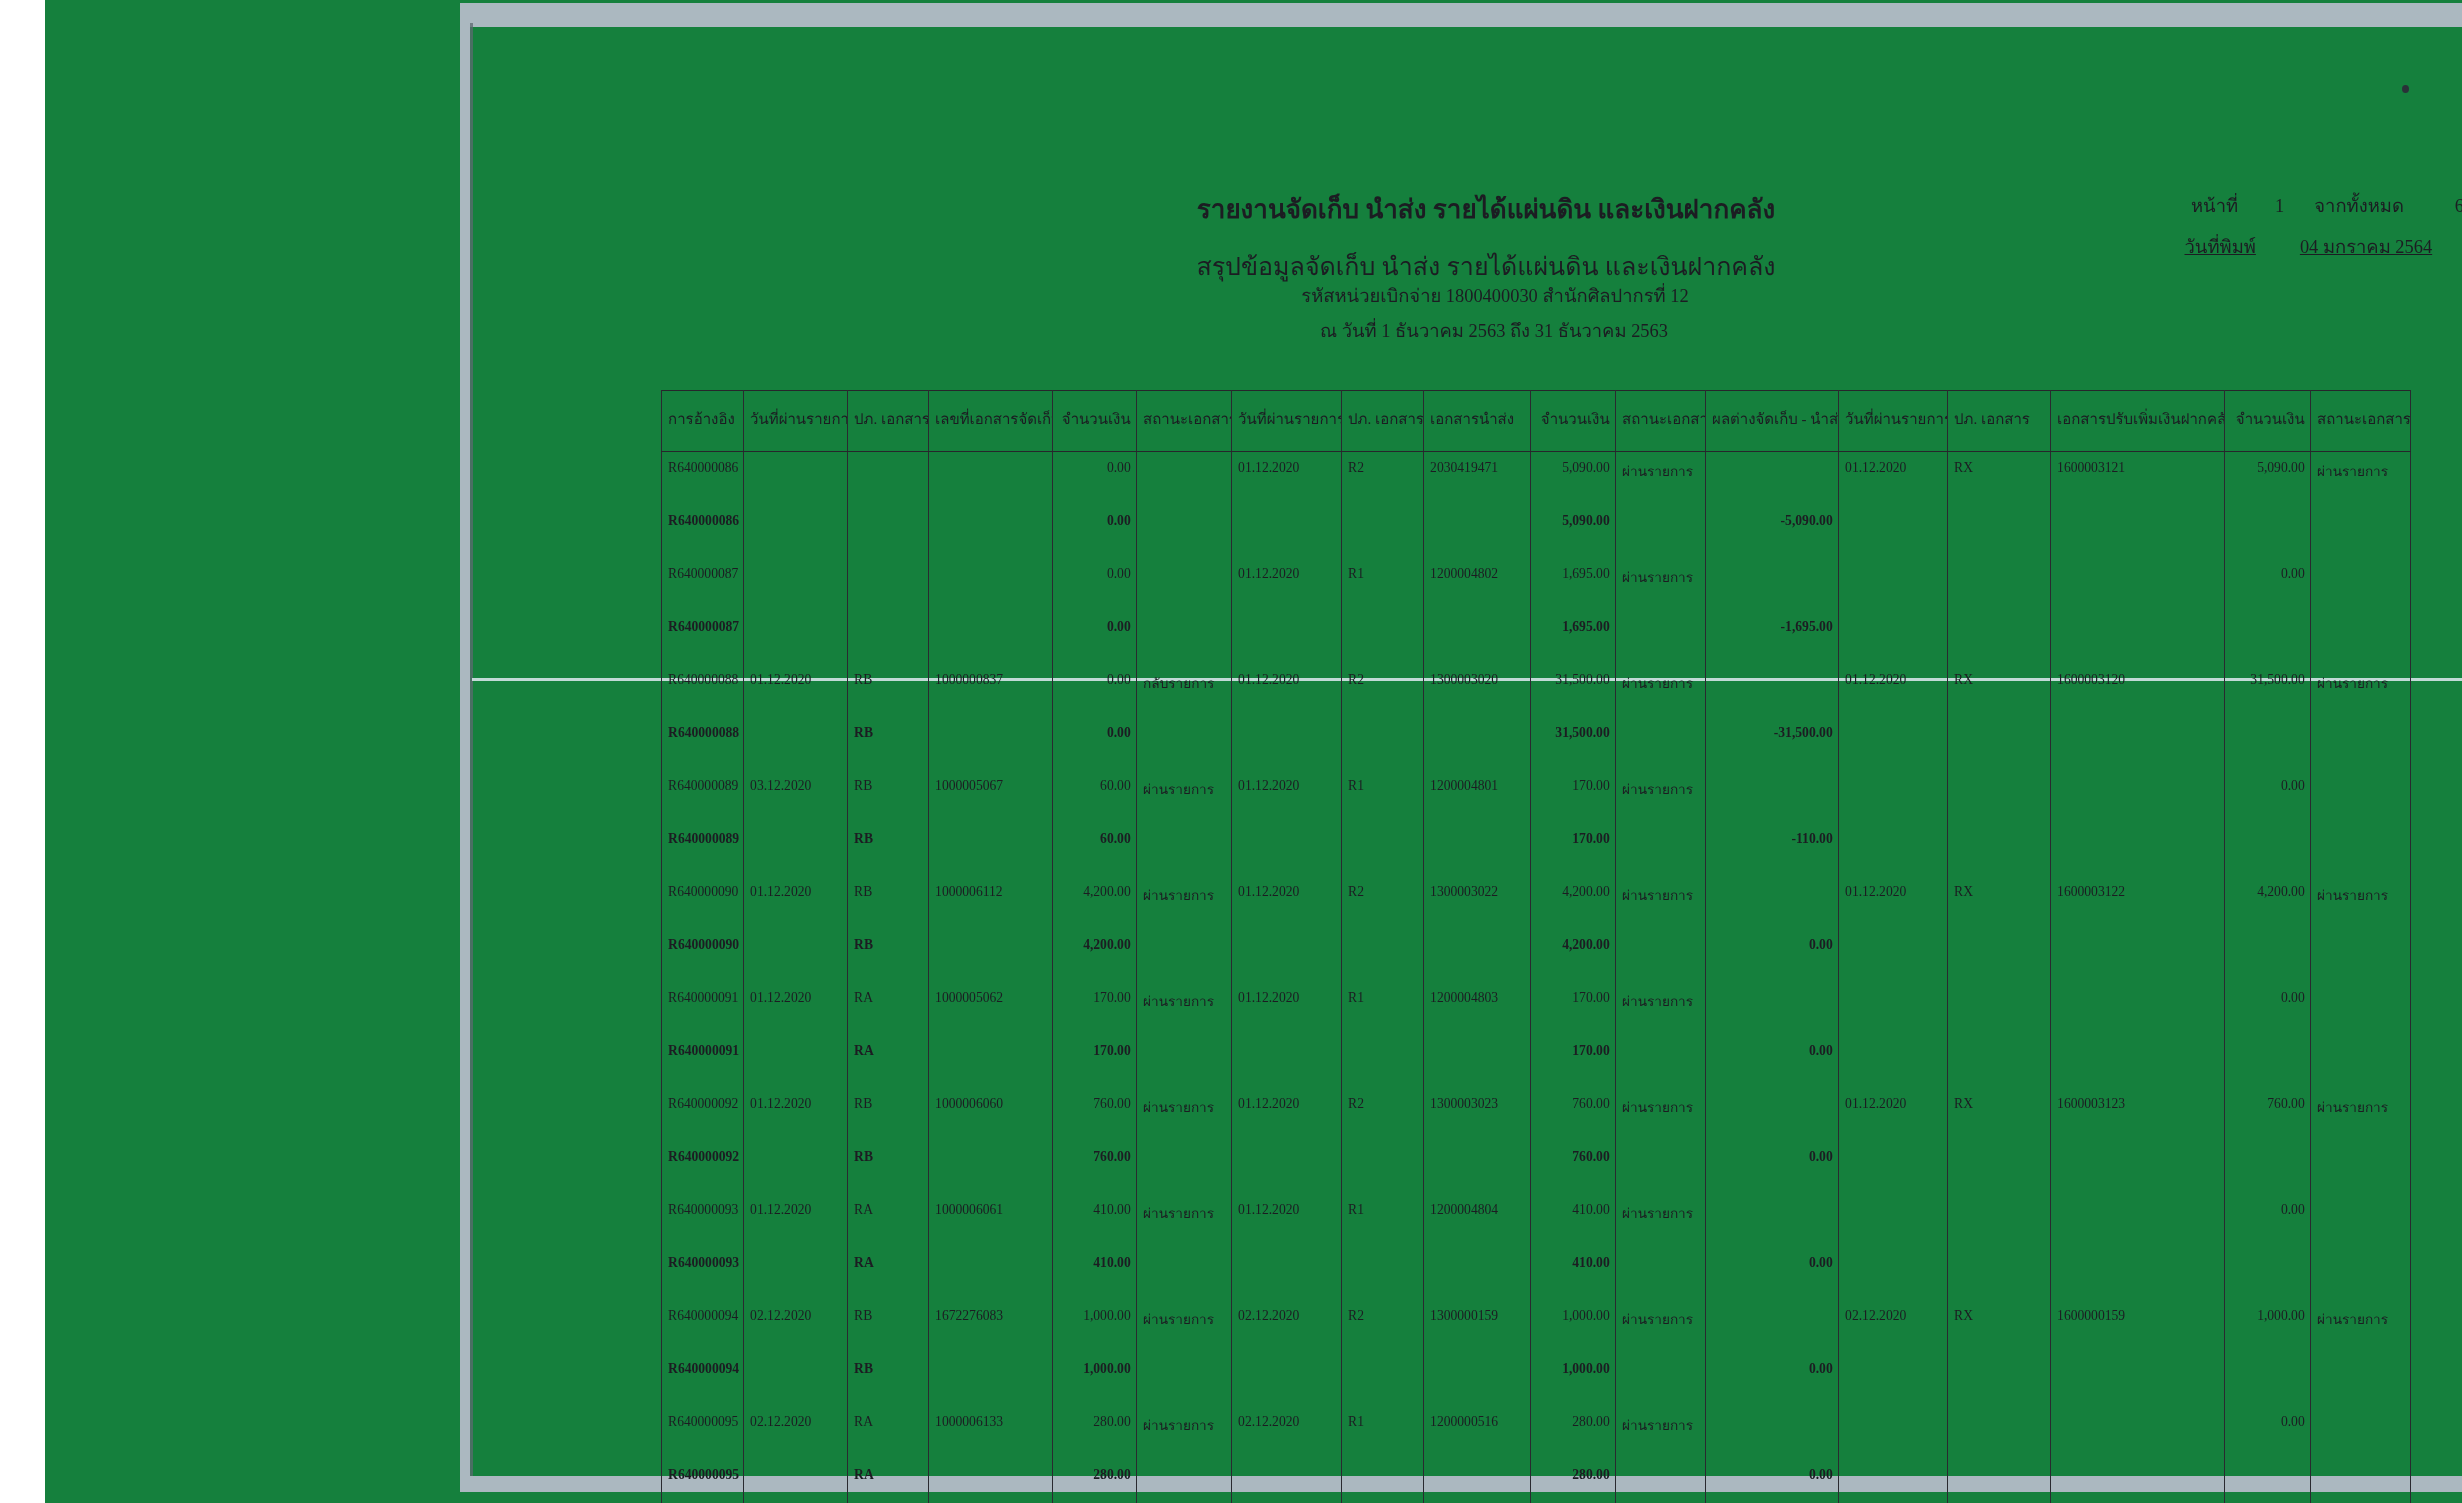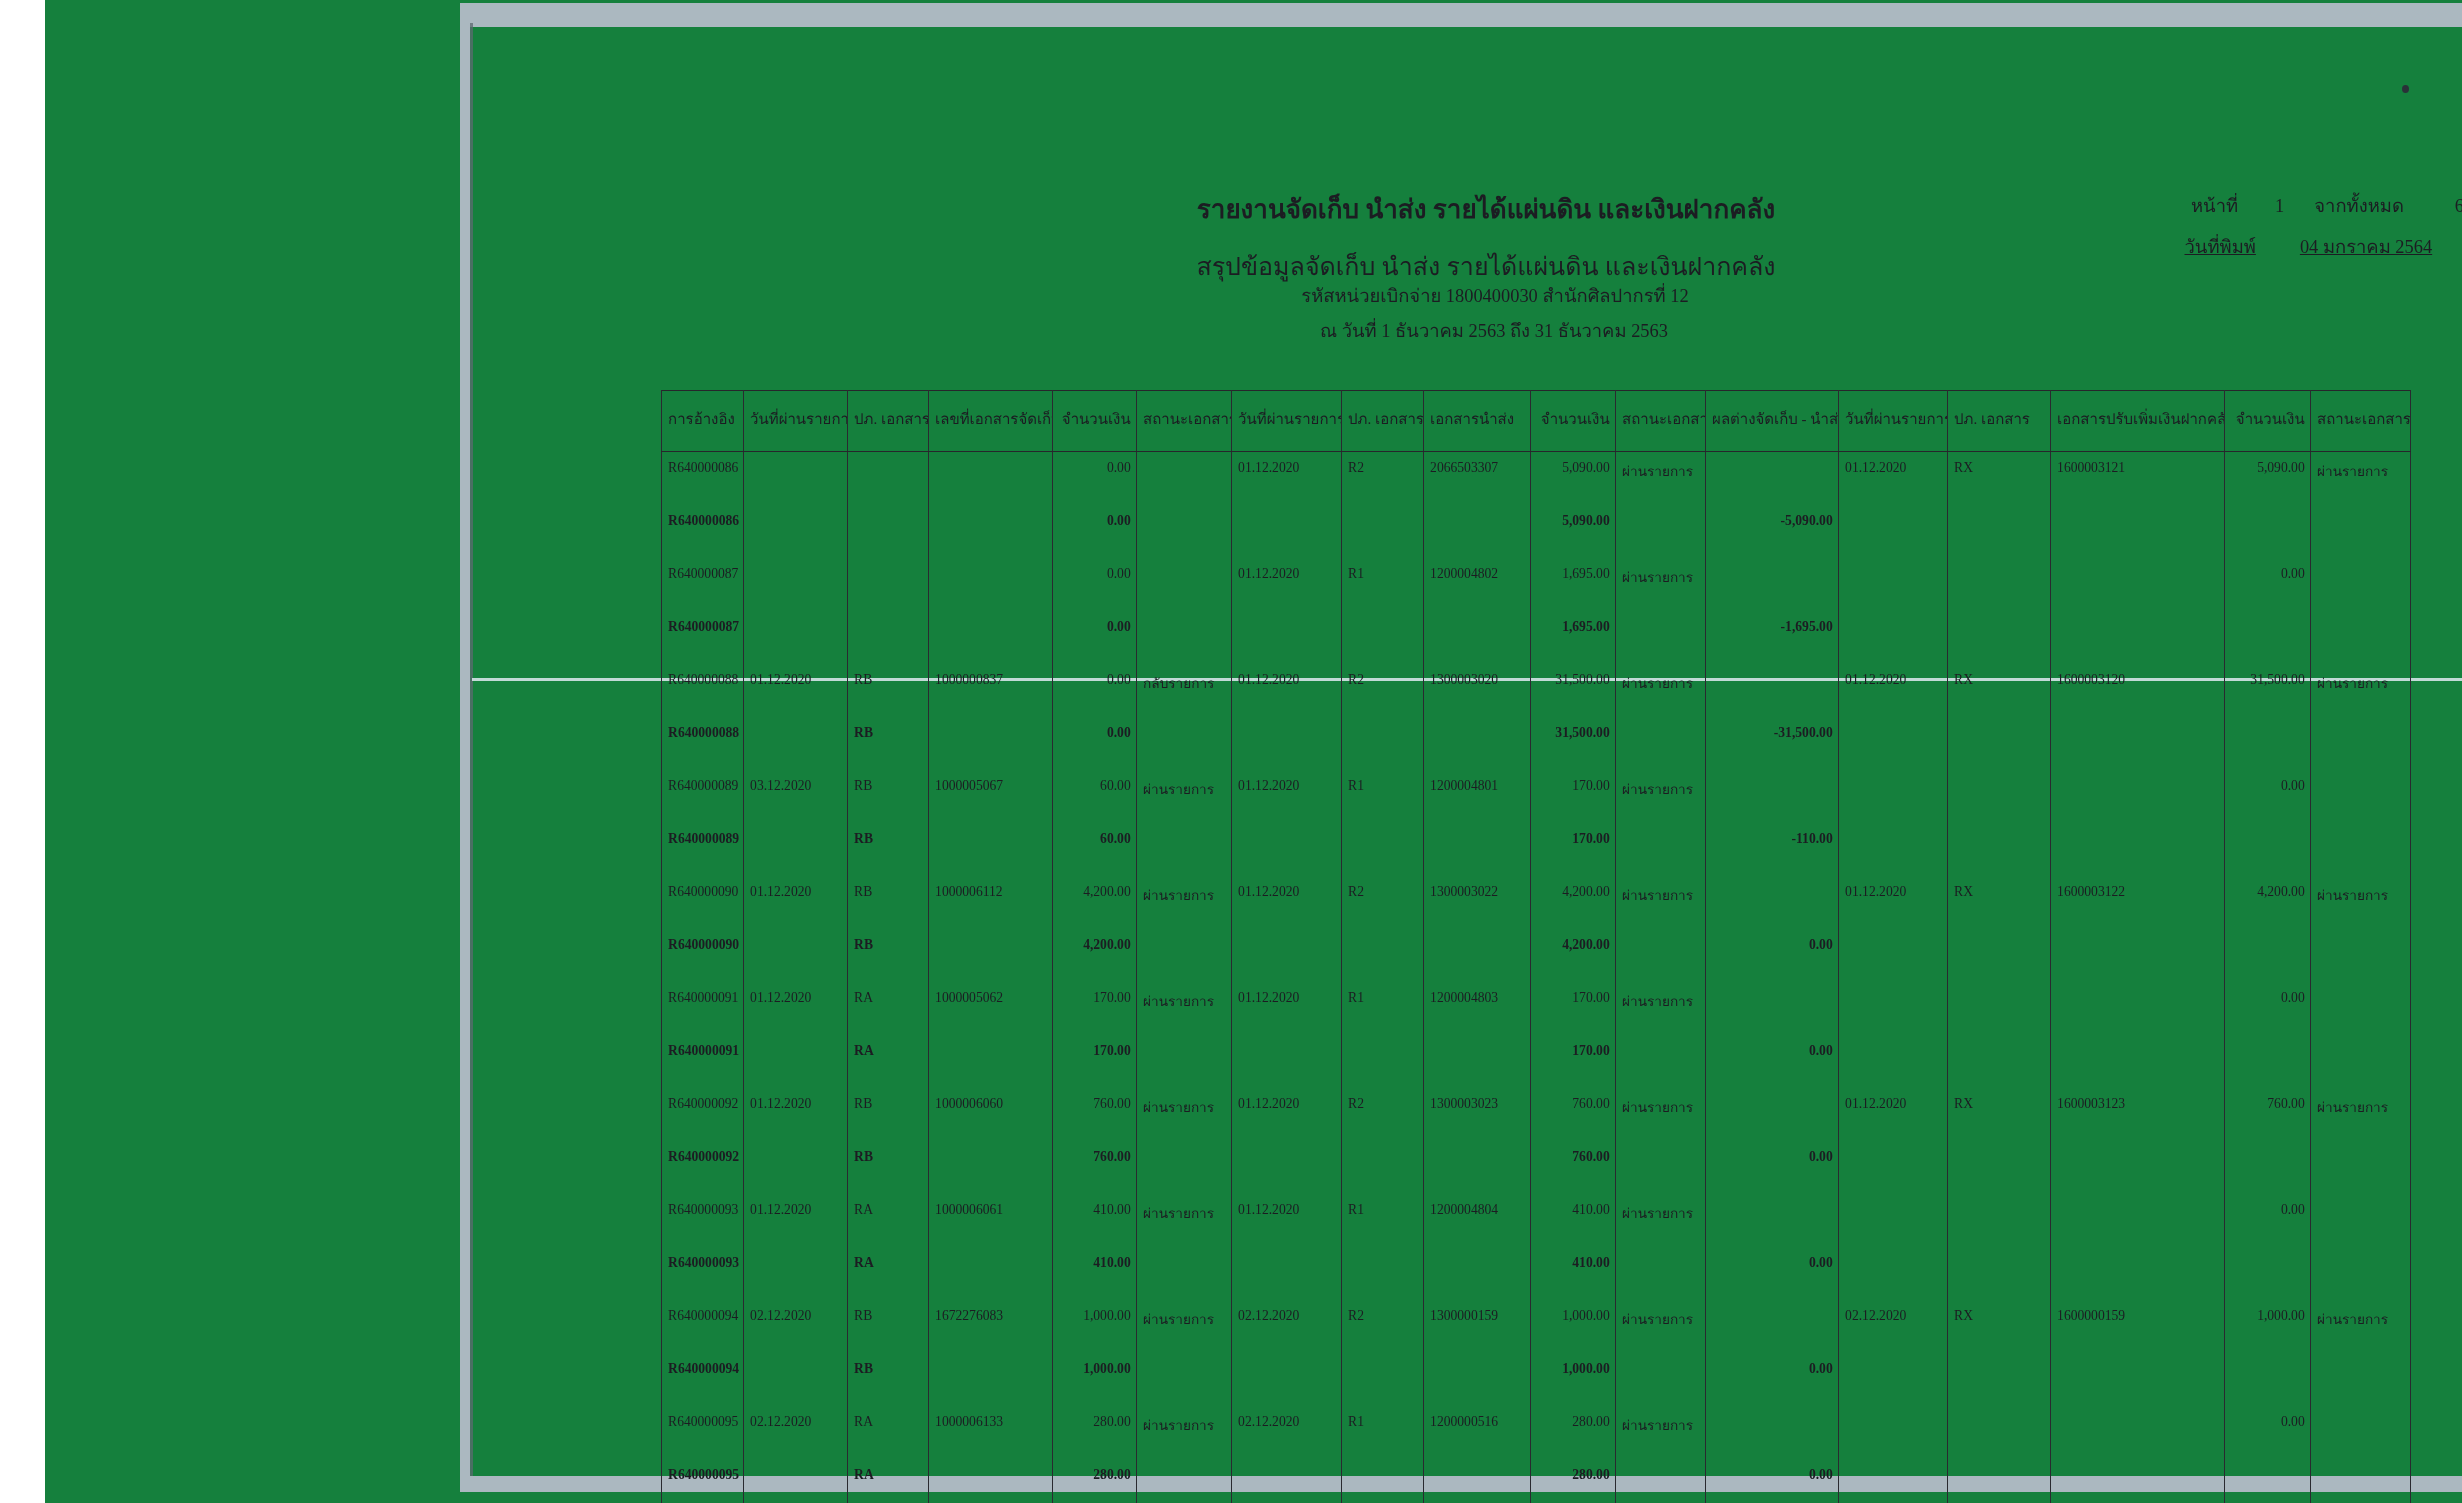--- a/index.html
+++ b/index.html
@@ -143,21 +143,21 @@
     <tbody>
         <tr>
           <td>R640000086</td>
           <td></td>
           <td></td>
           <td></td>
           <td class="num">0.00</td>
           <td></td>
           <td>01.12.2020</td>
           <td>R2</td>
-          <td>2066503307</td>
+          <td>2030419471</td>
           <td class="num">5,090.00</td>
           <td>ผ่านรายการ</td>
           <td class="num"></td>
           <td>01.12.2020</td>
           <td>RX</td>
           <td>1600003121</td>
           <td class="num">5,090.00</td>
           <td>ผ่านรายการ</td>
         </tr>
         <tr class="bold">

